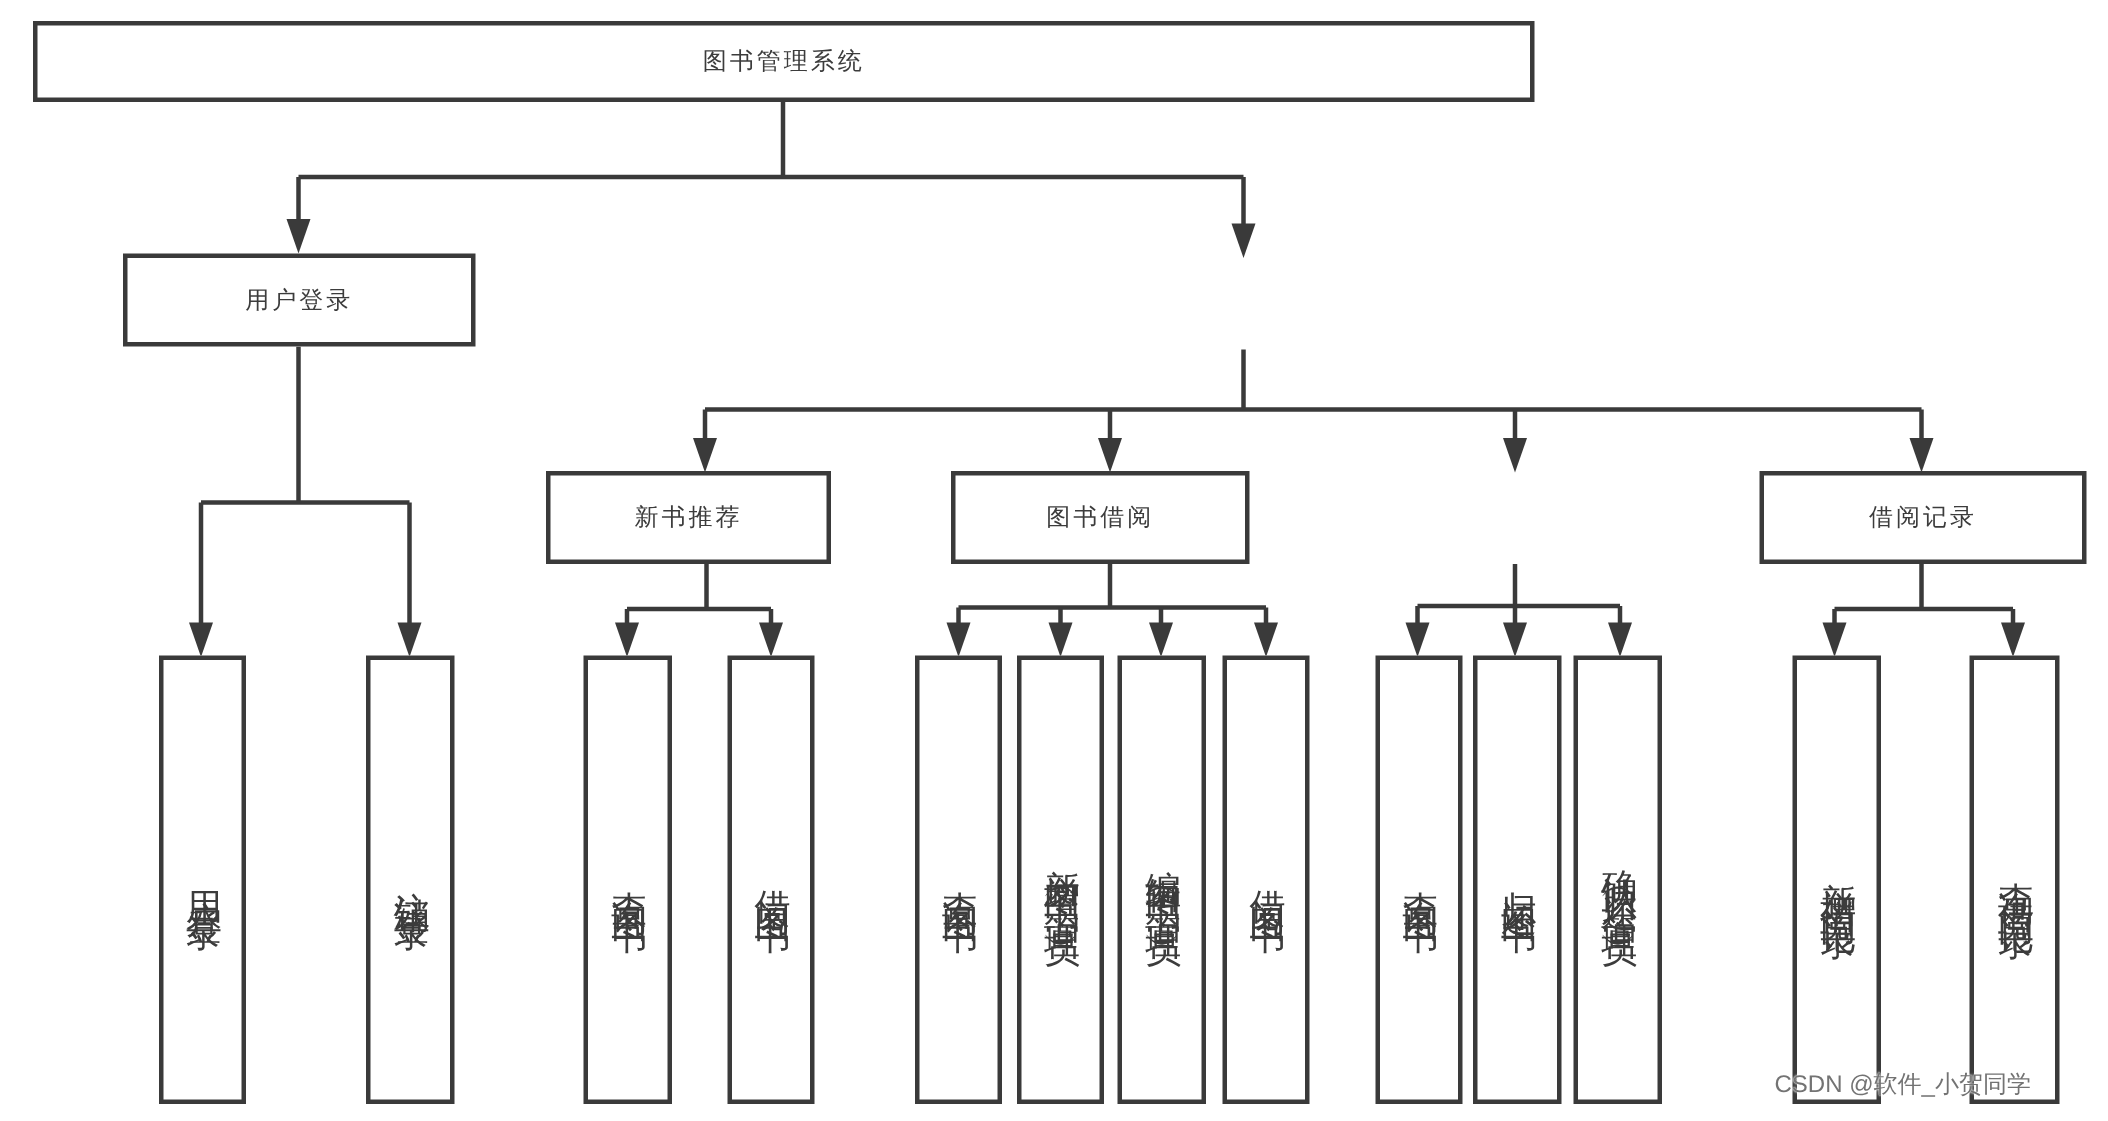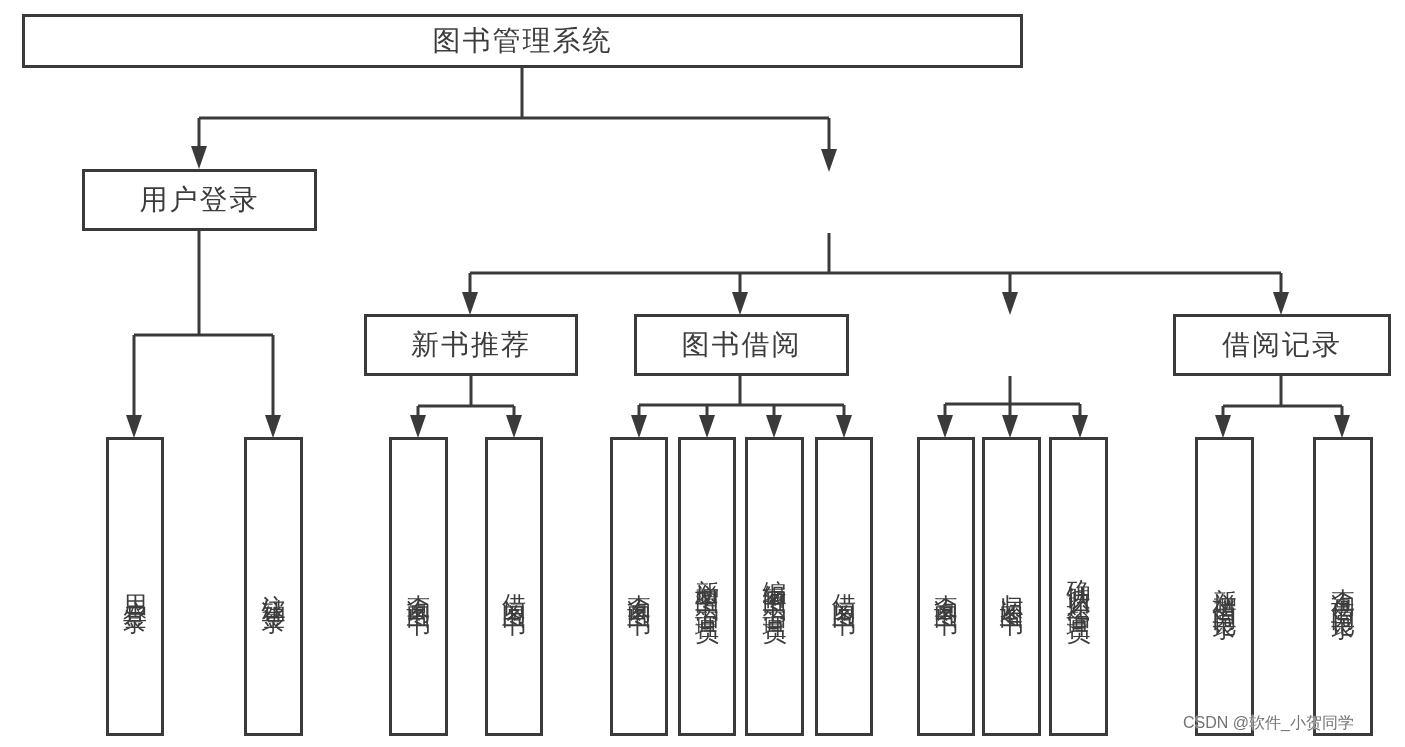--- a/index.html
+++ b/index.html
@@ -26,21 +26,21 @@
     position: absolute;
     box-sizing: border-box;
     background: #ffffff;
     border: 3px solid #3a3a3a;
     display: flex;
     align-items: center;
     justify-content: center;
     color: #3c3c3c;
   }
   .hbox {
-    font-size: 28px;
+    font-size: 16px;
     letter-spacing: 2px;
     white-space: nowrap;
   }
   .vbox {
     font-size: 24px;
     writing-mode: vertical-rl;
     text-orientation: mixed;
     letter-spacing: 6px;
     line-height: 1;
   }
@@ -124,22 +124,22 @@
       <polygon points="1072,415 1088,415 1080,438"></polygon>
       <polygon points="1215,415 1231,415 1223,438"></polygon>
       <polygon points="1334,415 1350,415 1342,438"></polygon>
     </g>
   </svg>
 
   <div class="box hbox" style="left:22px; top:14px; width:1001px; height:54px;">图书管理系统</div>
 
   <div class="box hbox" style="left:82px; top:169px; width:235px; height:62px;">用户登录</div>
 
-  <div class="box hbox" style="left:364px; top:314px; width:214px; height:62px;">新书推荐</div>
-  <div class="box hbox" style="left:634px; top:314px; width:215px; height:62px;">图书借阅</div>
+  <div class="box hbox" style="left:364px; top:314px; width:190px; height:62px;">新书推荐</div>
+  <div class="box hbox" style="left:634px; top:314px; width:199px; height:62px;">图书借阅</div>
   <div class="box hbox" style="left:1173px; top:314px; width:218px; height:62px;">借阅记录</div>
 
   <div class="box vbox" style="left:106px; top:437px; width:58px; height:299px;">用户登录</div>
   <div class="box vbox" style="left:244px; top:437px; width:59px; height:299px;">注销登录</div>
 
   <div class="box vbox" style="left:389px; top:437px; width:59px; height:299px;">查询图书</div>
   <div class="box vbox" style="left:485px; top:437px; width:58px; height:299px;">借阅图书</div>
 
   <div class="box vbox" style="left:610px; top:437px; width:58px; height:299px;">查询图书</div>
   <div class="box vbox" style="left:678px; top:437px; width:58px; height:299px;">新增图书（管理员）</div>

